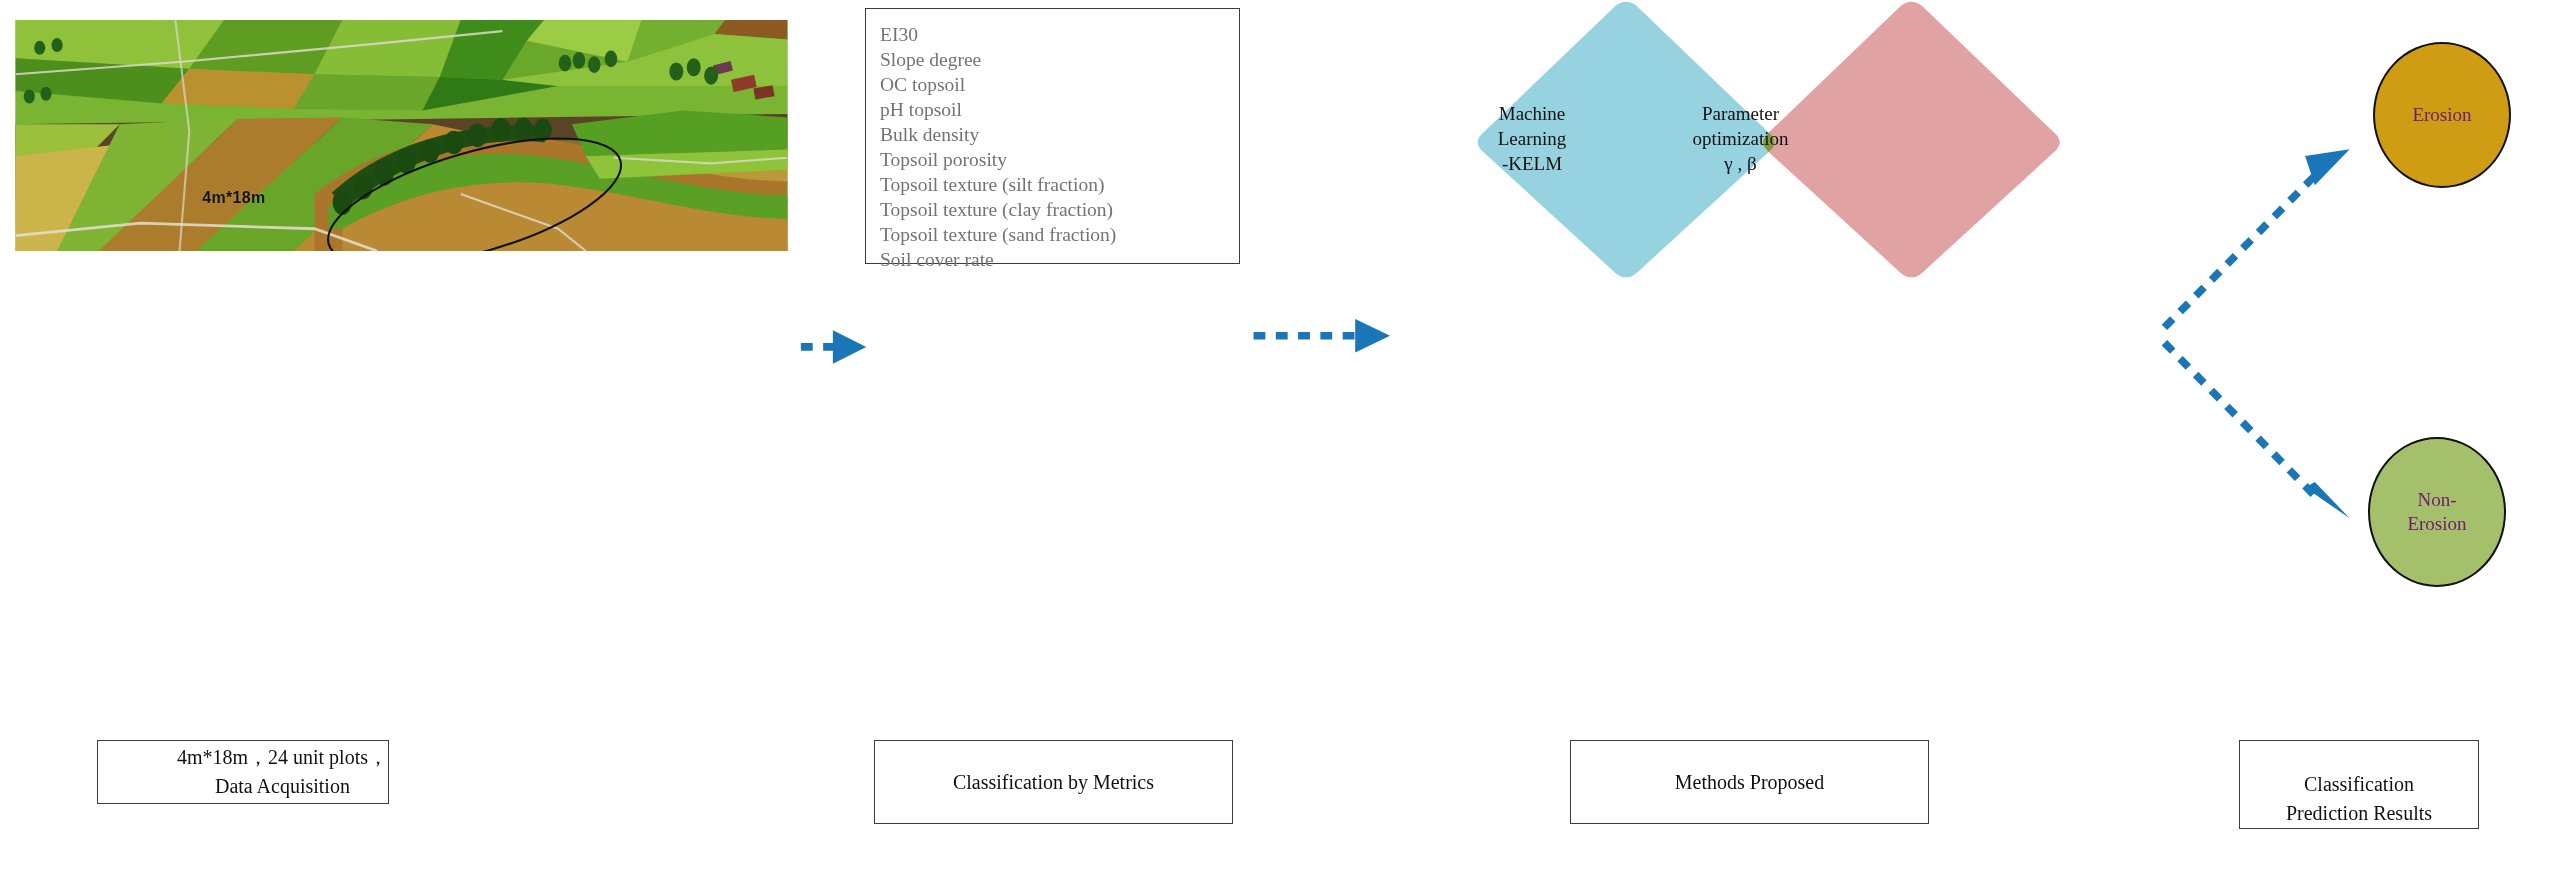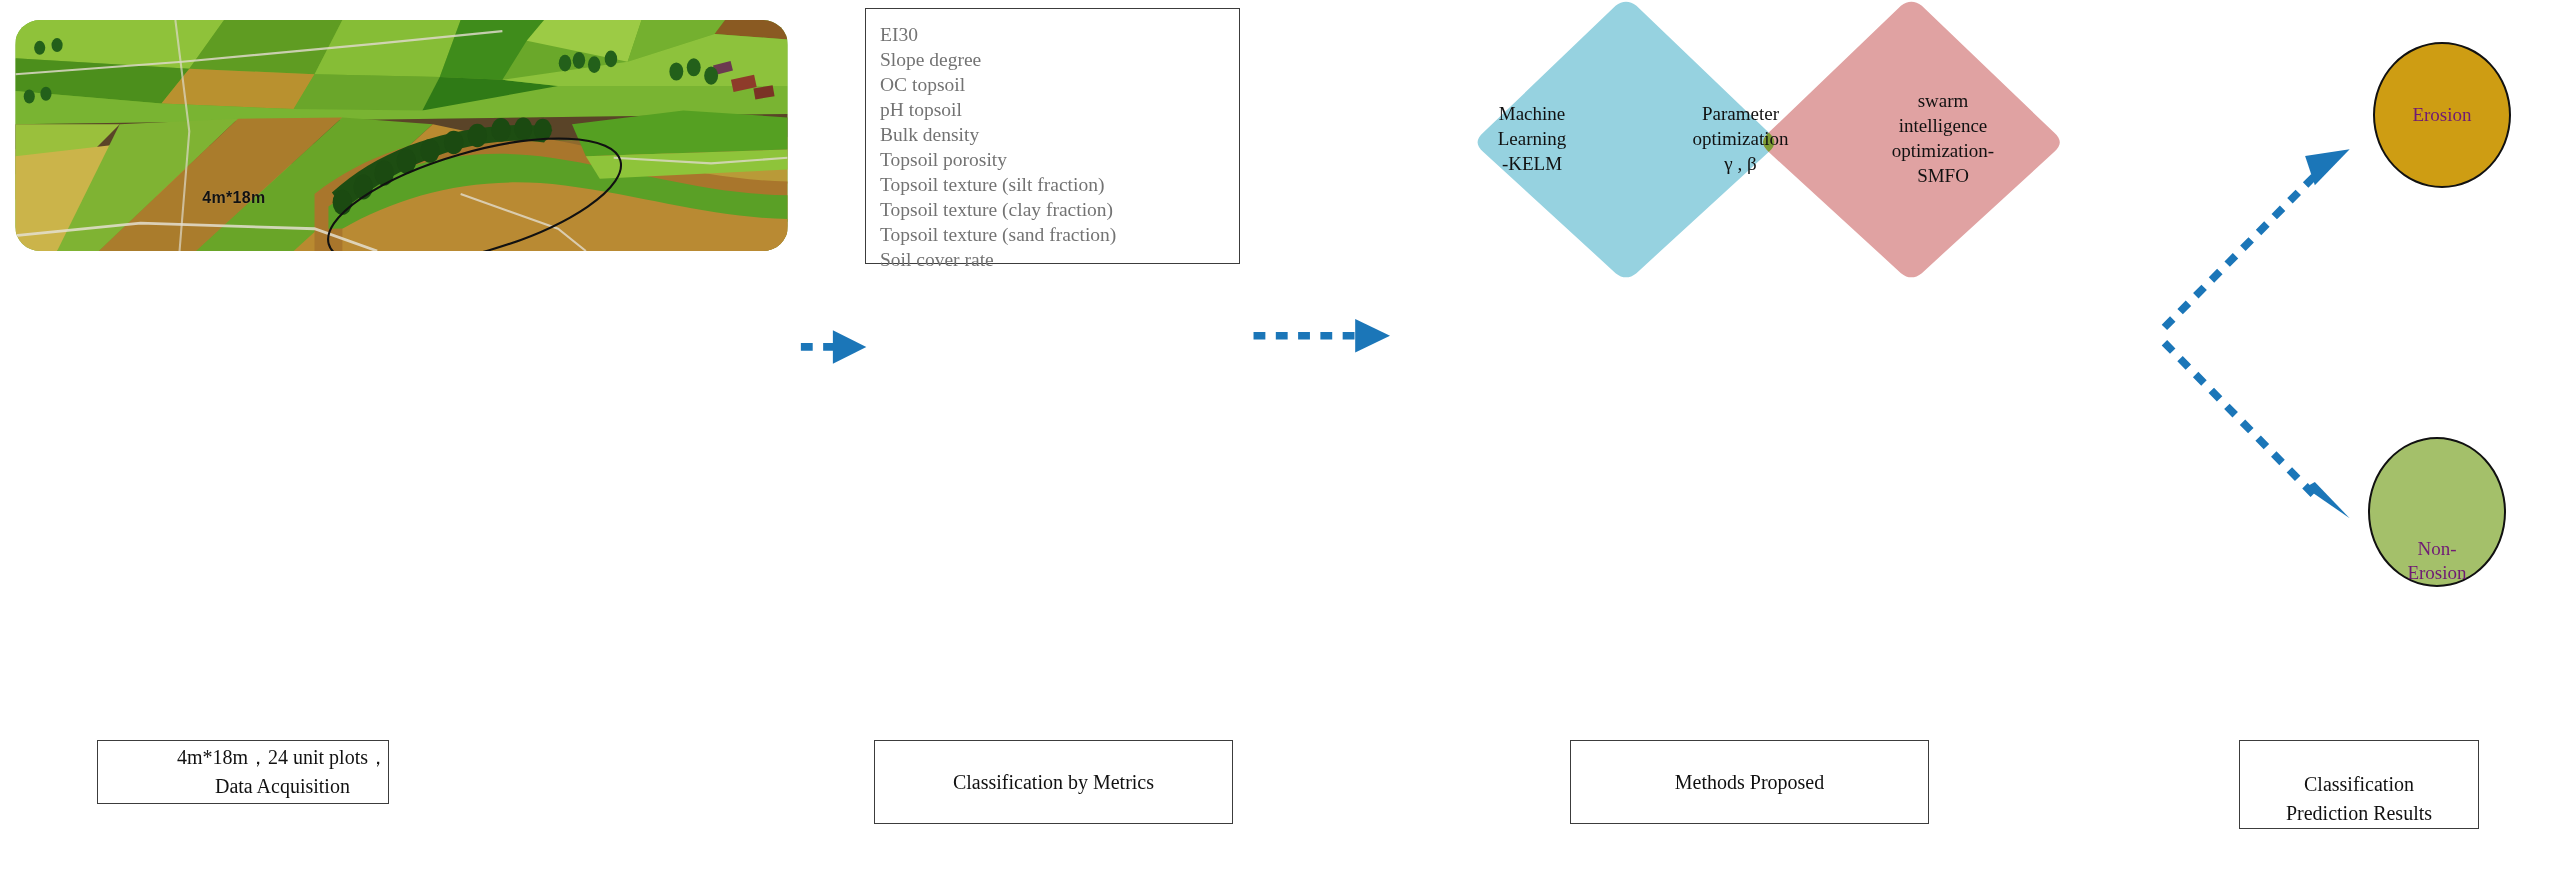--- a/index.html
+++ b/index.html
@@ -6,21 +6,20 @@
   body{
     width:2576px;height:893px;position:relative;overflow:hidden;
     font-family:"Liberation Serif","DejaVu Serif",serif;
     color:#111;
   }
   .stage{position:absolute;left:0;top:0;width:2576px;height:893px;}
   .abs{position:absolute;}
   .photo-frame{
     position:absolute;left:15.3px;top:19.5px;width:773px;height:231px;
     overflow:hidden;
-    border-radius:25px;
   }
   .photo-frame svg{display:block;}
   .plot-label{
     position:absolute;left:187px;top:169px;
     font-family:"Liberation Sans","DejaVu Sans",sans-serif;
     font-weight:bold;font-size:16px;color:#111;letter-spacing:0.3px;
     text-shadow:0 0 1.4px rgba(255,255,255,.25);
   }
 
   
@@ -44,21 +43,21 @@
   #lbl-po{left:1664px;top:101px;width:153px;}
   #lbl-si{left:1856px;top:88px;width:174px;}
 
   
   .ell{
     border:2.8px solid #111;border-radius:50%;box-sizing:border-box;
     display:flex;align-items:center;justify-content:center;text-align:center;
     font-size:19px;line-height:24px;color:#701a75;
   }
   #ell-erosion{left:2373px;top:42px;width:138px;height:146px;background:#ce9d13;}
-  #ell-nonerosion{left:2368px;top:437px;width:138px;height:150px;background:#a4c06a;align-items:flex-end;}
+  #ell-nonerosion{left:2368px;top:437px;width:138px;height:150px;background:#a4c06a;}
 
   
   .caption{
     background:#fff;border:1.4px solid #3c3c3c;box-sizing:border-box;
     display:flex;align-items:center;justify-content:center;text-align:center;
     font-size:20px;line-height:29px;color:#111;
   }
   #cap-1{left:97px;top:740px;width:292px;height:64px;justify-content:flex-end;}
   #cap-2{left:874px;top:740px;width:359px;height:84px;}
   #cap-3{left:1570px;top:740px;width:359px;height:84px;}
@@ -209,26 +208,20 @@
     <div>Learning</div>
     <div>-KELM</div>
   </div>
 
   <div class="abs dlabel" id="lbl-po">
     <div>Parameter</div>
     <div>optimization</div>
     <div>γ , β</div>
   </div>
 
-  <div class="abs dlabel" id="lbl-si">
-    <div>swarm</div>
-    <div>intelligence</div>
-    <div>optimization-</div>
-    <div>SMFO</div>
-  </div>
 
   <div class="abs ell" id="ell-erosion">
     <span>Erosion</span>
   </div>
 
   <div class="abs ell" id="ell-nonerosion">
     <div>
       <div>Non-</div>
       <div>Erosion</div>
     </div>

